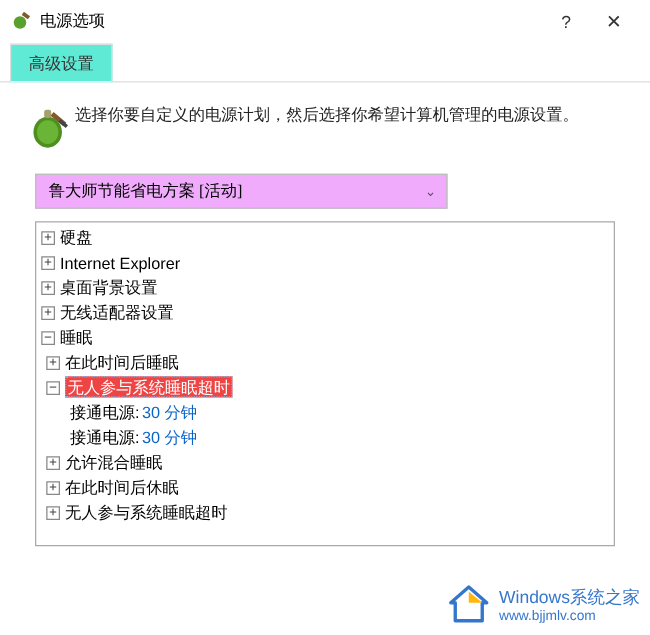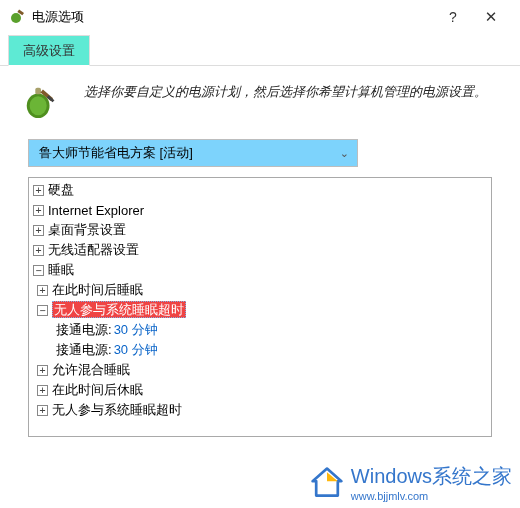--- a/index.html
+++ b/index.html
@@ -47,40 +47,40 @@
     border: 1px solid #ddd;
     border-bottom: 1px solid #fff;
     background: #5eead4;
     position: relative;
     top: 1px;
     cursor: pointer;
   }
   .desc-row {
     display: flex;
     padding: 16px 22px 10px;
-    gap: 24px;
-    font-style: italic;
+    gap: 0;
   }
   .desc-row .big-icon { flex: 0 0 38px; }
   .desc-text {
     font-size: 13px;
     color: #222;
     line-height: 1.5;
   }
   .plan-row {
     padding: 6px 28px 10px;
   }
   .plan-select {
     width: 330px;
     border: 1px solid #bdbdbd;
-    background: #7dd3fc;
+    background: #f0abfc;
     padding: 4px 22px 4px 10px;
     font-size: 13px;
     position: relative;
     cursor: pointer;
+    font-family: Liberation Serif, serif;
   }
   .plan-select .chev {
     position: absolute;
     right: 8px; top: 50%; transform: translateY(-50%);
     font-size: 11px; color: #555;
   }
   .tree-box {
     margin: 0 28px;
     border: 1px solid #a9a9a9;
     height: 260px;
@@ -127,21 +127,21 @@
     position: absolute;
     right: 8px; bottom: 6px;
     display: flex;
     align-items: center;
     gap: 6px;
     opacity: 0.95;
   }
   .watermark .house {
     width: 36px; height: 36px;
   }
-  .watermark-text { font-size: 20px; color: #2a6fc9; font-weight: 500;}
+  .watermark-text { font-size: 14px; color: #2a6fc9; font-weight: 500;}
   .watermark-sub { font-size: 11px; color: #2a6fc9; }
 
   
   .tree-box::-webkit-scrollbar { width: 16px; }
   .tree-box::-webkit-scrollbar-thumb { background: #c8c8c8; }
   .tree-box::-webkit-scrollbar-track { background: #f0f0f0; }
 </style>
 </head>
 <body>
 

